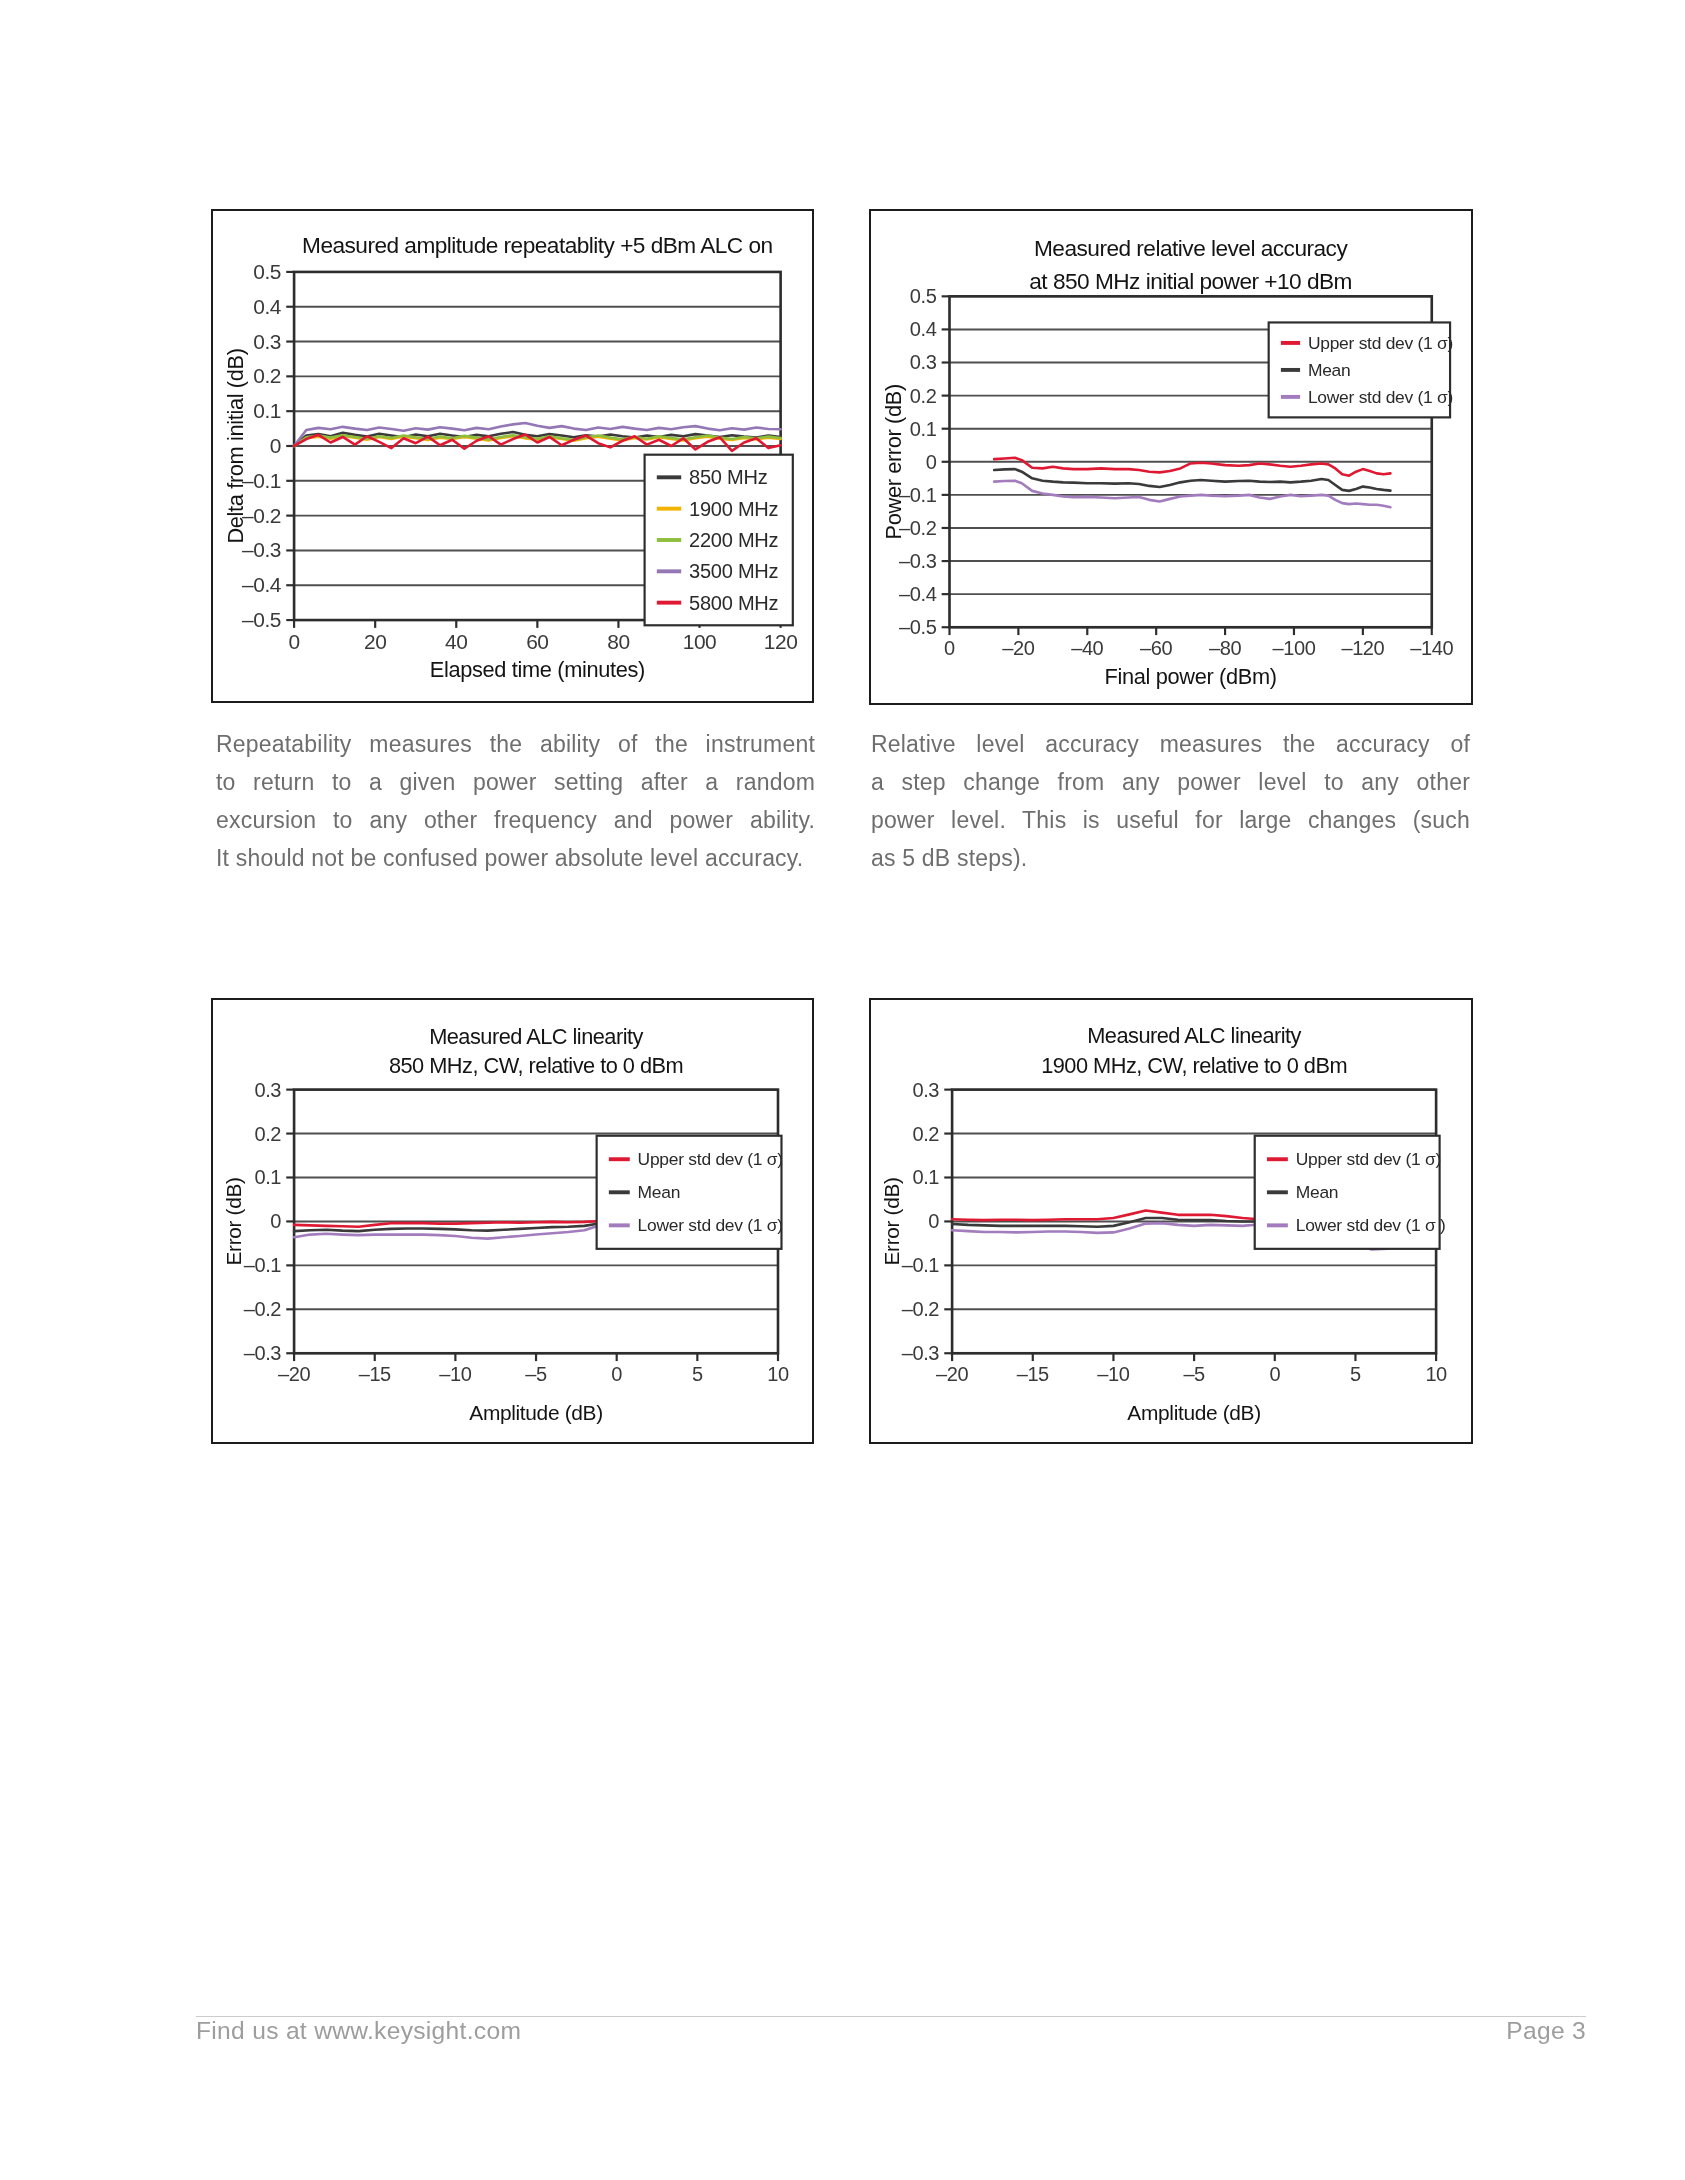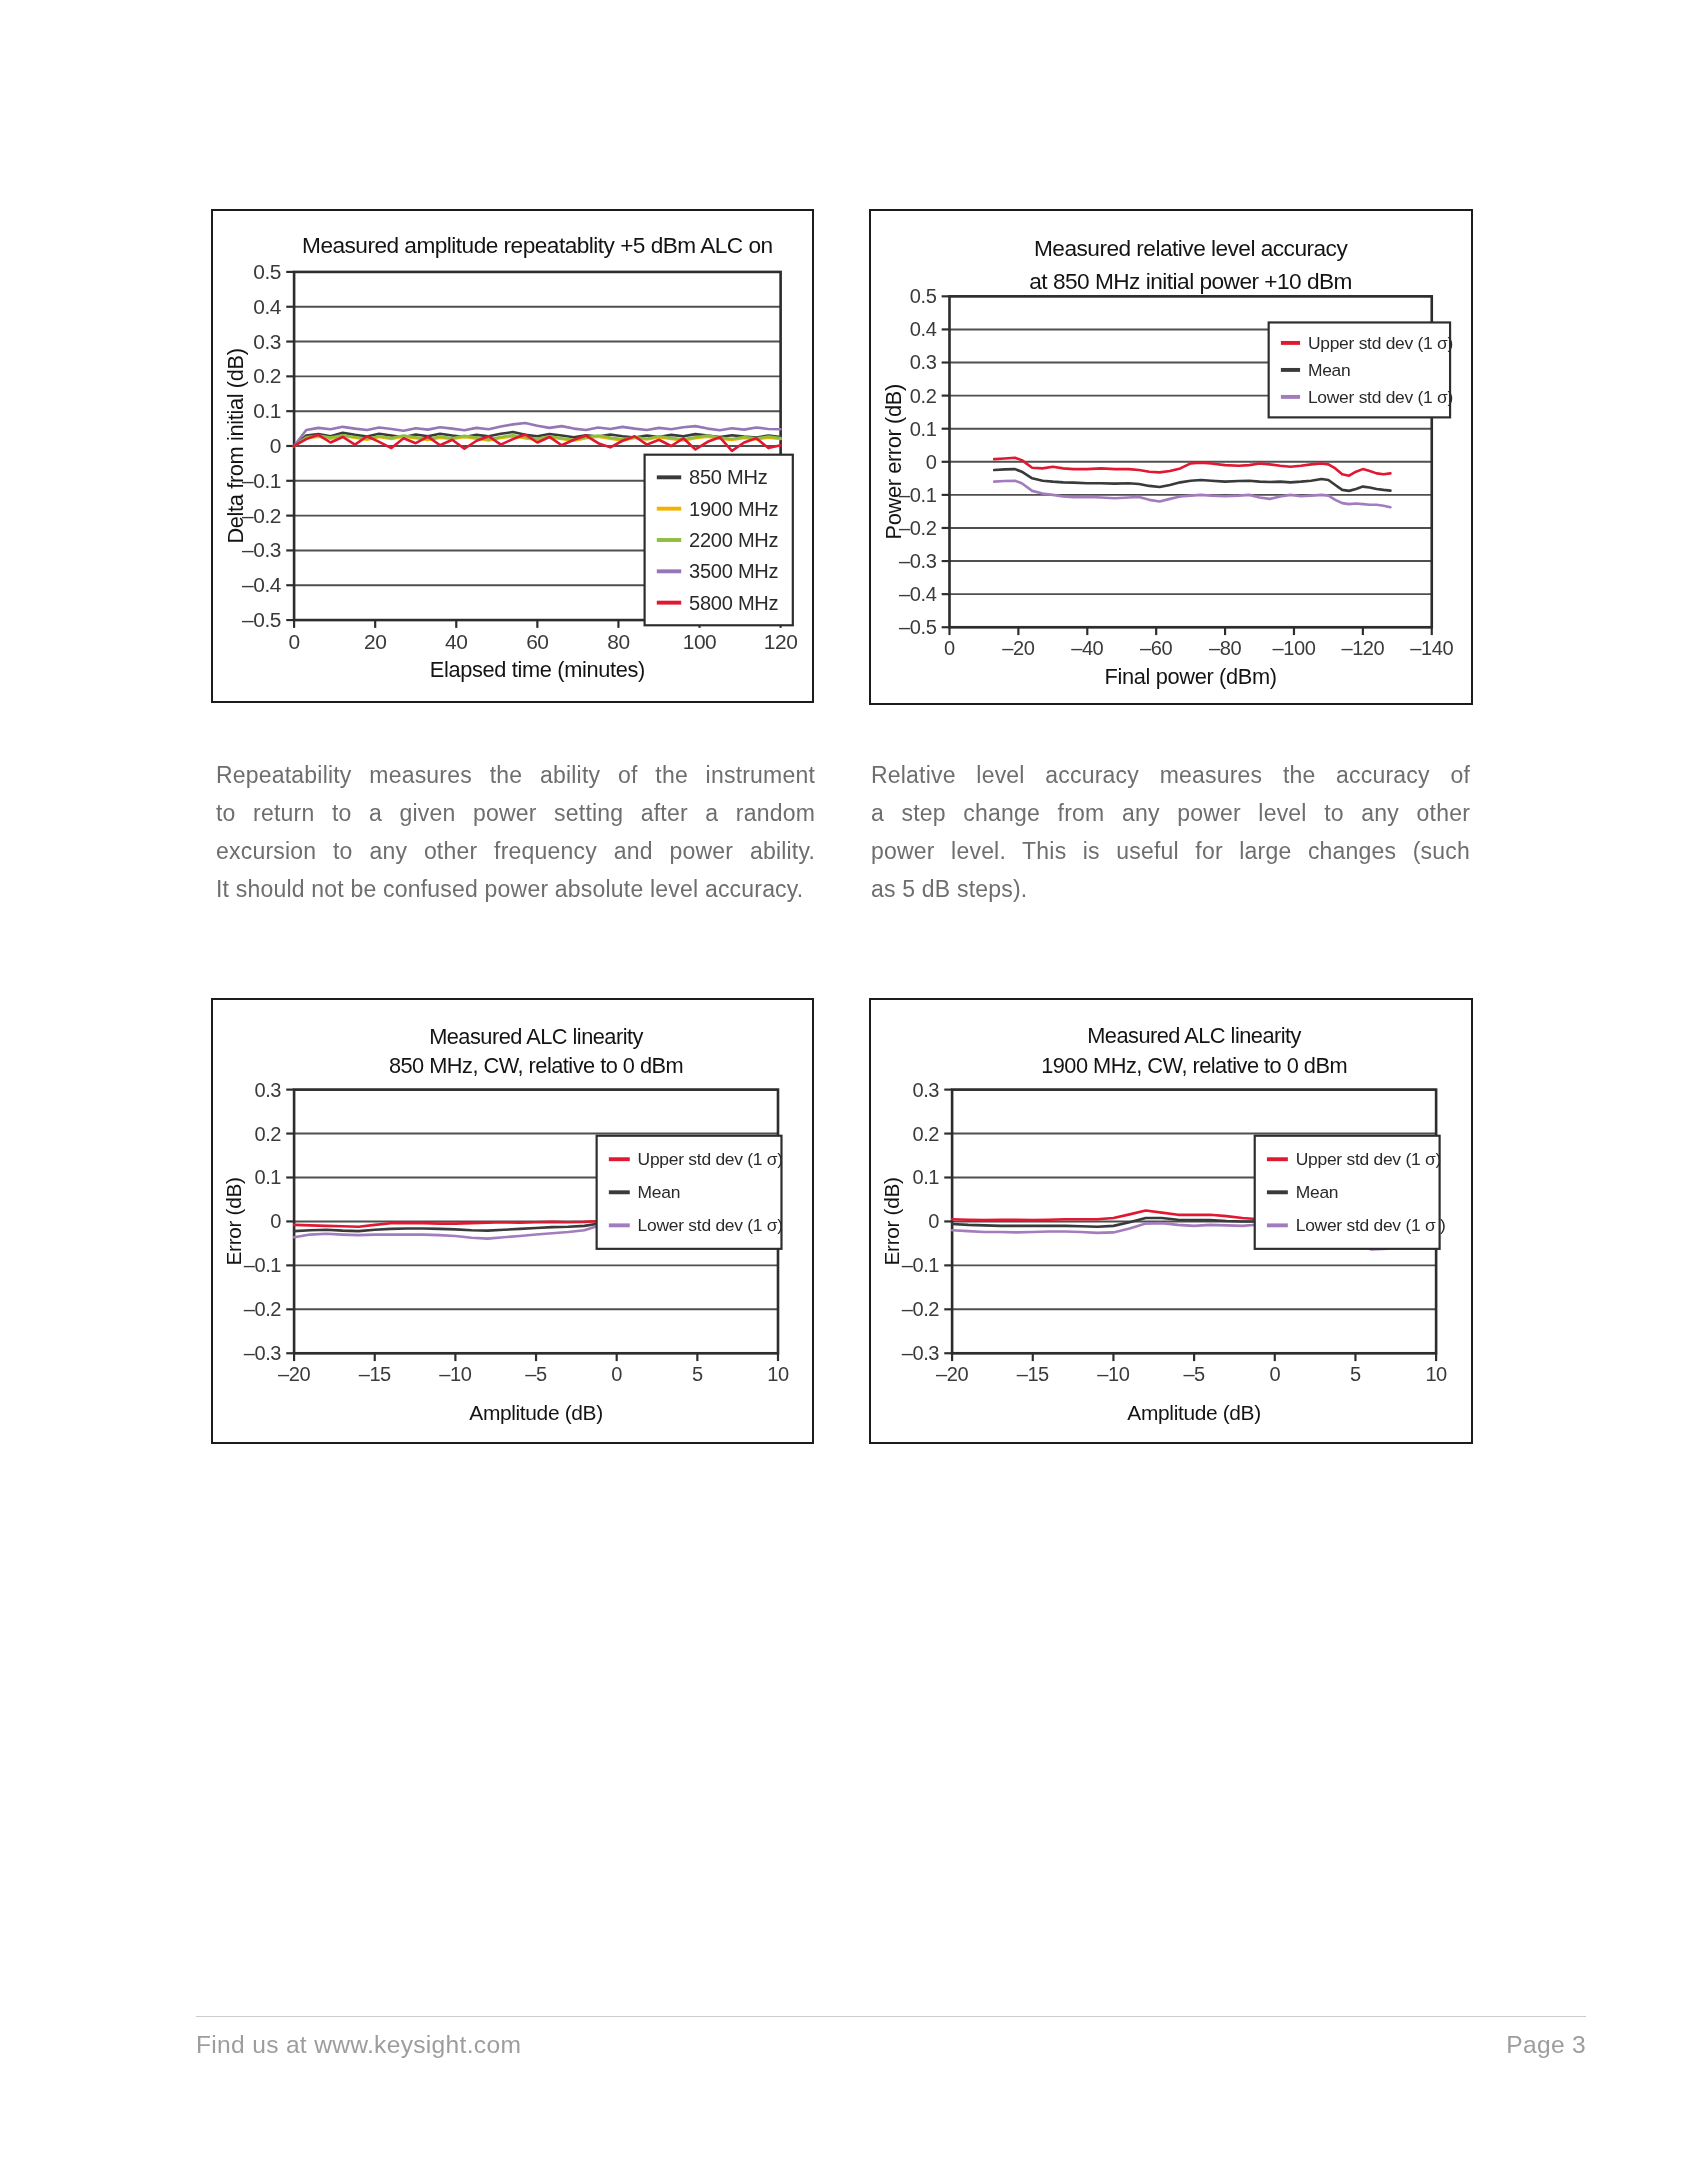--- a/index.html
+++ b/index.html
@@ -5,28 +5,28 @@
   html,body{margin:0;padding:0;background:#ffffff;}
   .page{position:relative;width:1685px;height:2180px;background:#ffffff;overflow:hidden;
         font-family:"Liberation Sans","DejaVu Sans",sans-serif;}
   .chart-box{position:absolute;border:2.6px solid #1c1c1c;background:#ffffff;box-sizing:border-box;}
   .chart-box svg{display:block;width:100%;height:100%;}
   #box1{left:211px;top:209px;width:603px;height:494px;}
   #box2{left:869px;top:209px;width:604px;height:496px;}
   #box3{left:211px;top:998px;width:603px;height:446px;}
   #box4{left:869px;top:998px;width:604px;height:446px;}
   .para{position:absolute;width:599px;font-size:23px;line-height:38px;color:#6e6e6e;
-        letter-spacing:0.2px;margin-top:31px;}
+        letter-spacing:0.2px;}
   #para-left{left:216px;top:725px;}
   #para-right{left:871px;top:725px;}
   .pline{text-align:justify;text-align-last:justify;white-space:nowrap;}
   .pline.last{text-align-last:auto;}
   .footer{position:absolute;left:196px;top:2016px;width:1390px;border-top:1.8px solid #cccccc;
           display:flex;justify-content:space-between;align-items:flex-start;
-          padding-top:14px;box-sizing:border-box;}
+          box-sizing:border-box;}
   .footer span{font-size:24.6px;color:#9d9d9d;letter-spacing:0.3px;}
   svg text{font-family:"Liberation Sans","DejaVu Sans",sans-serif;}
 </style>
 </head>
 <body>
 
 <div class="page">
 
   <div class="chart-box" id="box1">
     <svg viewBox="0 0 687 563" preserveAspectRatio="none">

